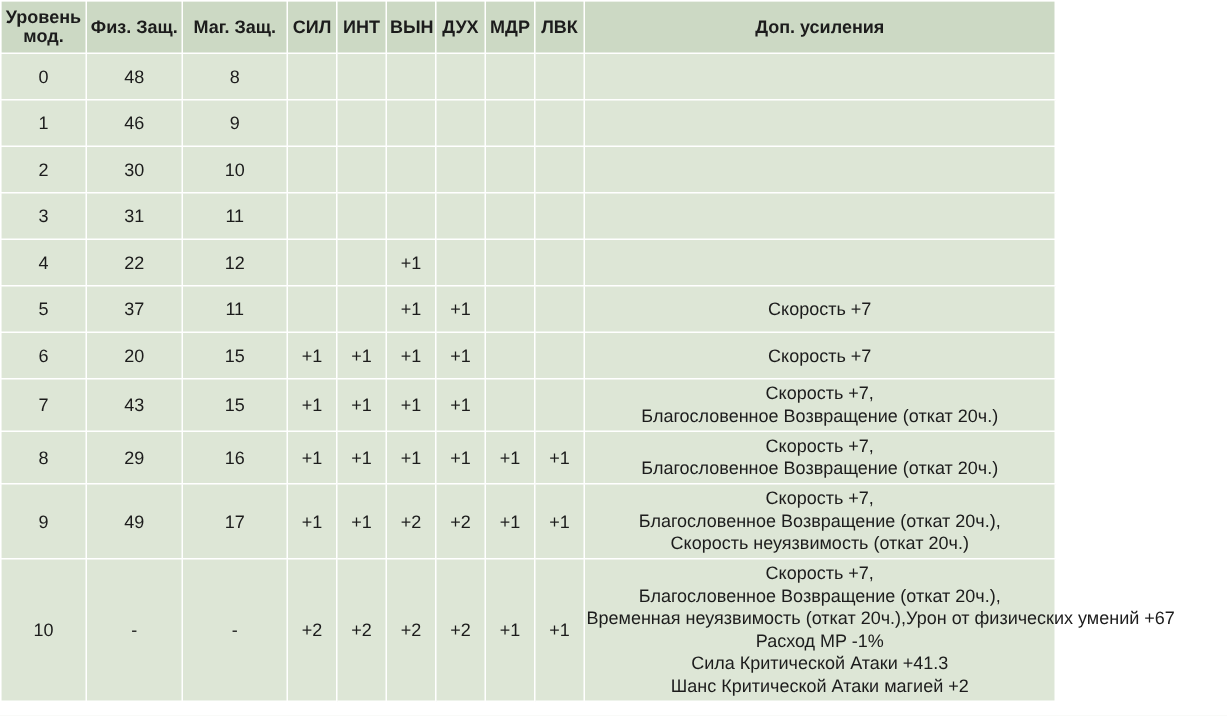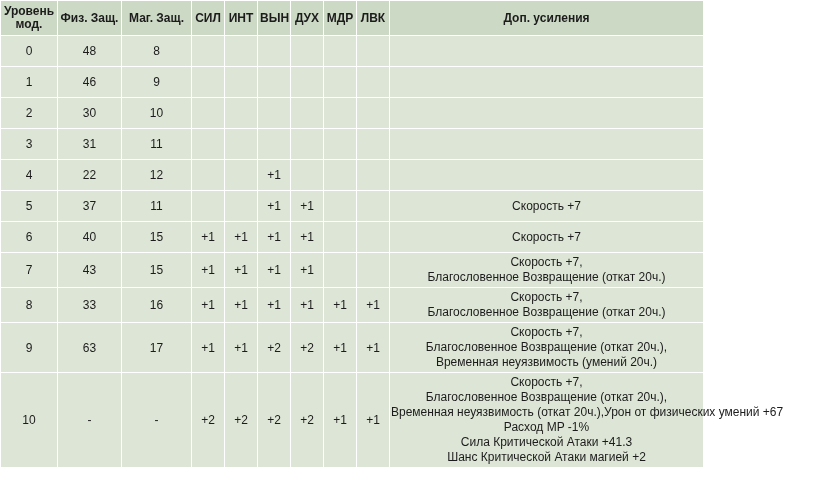--- a/index.html
+++ b/index.html
@@ -150,21 +150,21 @@
         <td>+1</td>
         <td>+1</td>
         <td></td>
         <td></td>
         <td class="bonus-cell">
           <span class="bonus-line">Скорость +7</span>
         </td>
       </tr>
       <tr>
         <td>6</td>
-        <td>40</td>
+        <td>20</td>
         <td>15</td>
         <td>+1</td>
         <td>+1</td>
         <td>+1</td>
         <td>+1</td>
         <td></td>
         <td></td>
         <td class="bonus-cell">
           <span class="bonus-line">Скорость +7</span>
         </td>
@@ -179,47 +179,47 @@
         <td>+1</td>
         <td></td>
         <td></td>
         <td class="bonus-cell">
           <span class="bonus-line">Скорость +7,</span>
           <span class="bonus-line">Благословенное Возвращение (откат 20ч.)</span>
         </td>
       </tr>
       <tr>
         <td>8</td>
-        <td>33</td>
+        <td>29</td>
         <td>16</td>
         <td>+1</td>
         <td>+1</td>
         <td>+1</td>
         <td>+1</td>
         <td>+1</td>
         <td>+1</td>
         <td class="bonus-cell">
           <span class="bonus-line">Скорость +7,</span>
           <span class="bonus-line">Благословенное Возвращение (откат 20ч.)</span>
         </td>
       </tr>
       <tr>
         <td>9</td>
-        <td>63</td>
+        <td>49</td>
         <td>17</td>
         <td>+1</td>
         <td>+1</td>
         <td>+2</td>
         <td>+2</td>
         <td>+1</td>
         <td>+1</td>
         <td class="bonus-cell">
           <span class="bonus-line">Скорость +7,</span>
           <span class="bonus-line">Благословенное Возвращение (откат 20ч.),</span>
-          <span class="bonus-line">Временная неуязвимость (умений 20ч.)</span>
+          <span class="bonus-line">Скорость неуязвимость (откат 20ч.)</span>
         </td>
       </tr>
       <tr>
         <td>10</td>
         <td>-</td>
         <td>-</td>
         <td>+2</td>
         <td>+2</td>
         <td>+2</td>
         <td>+2</td>

